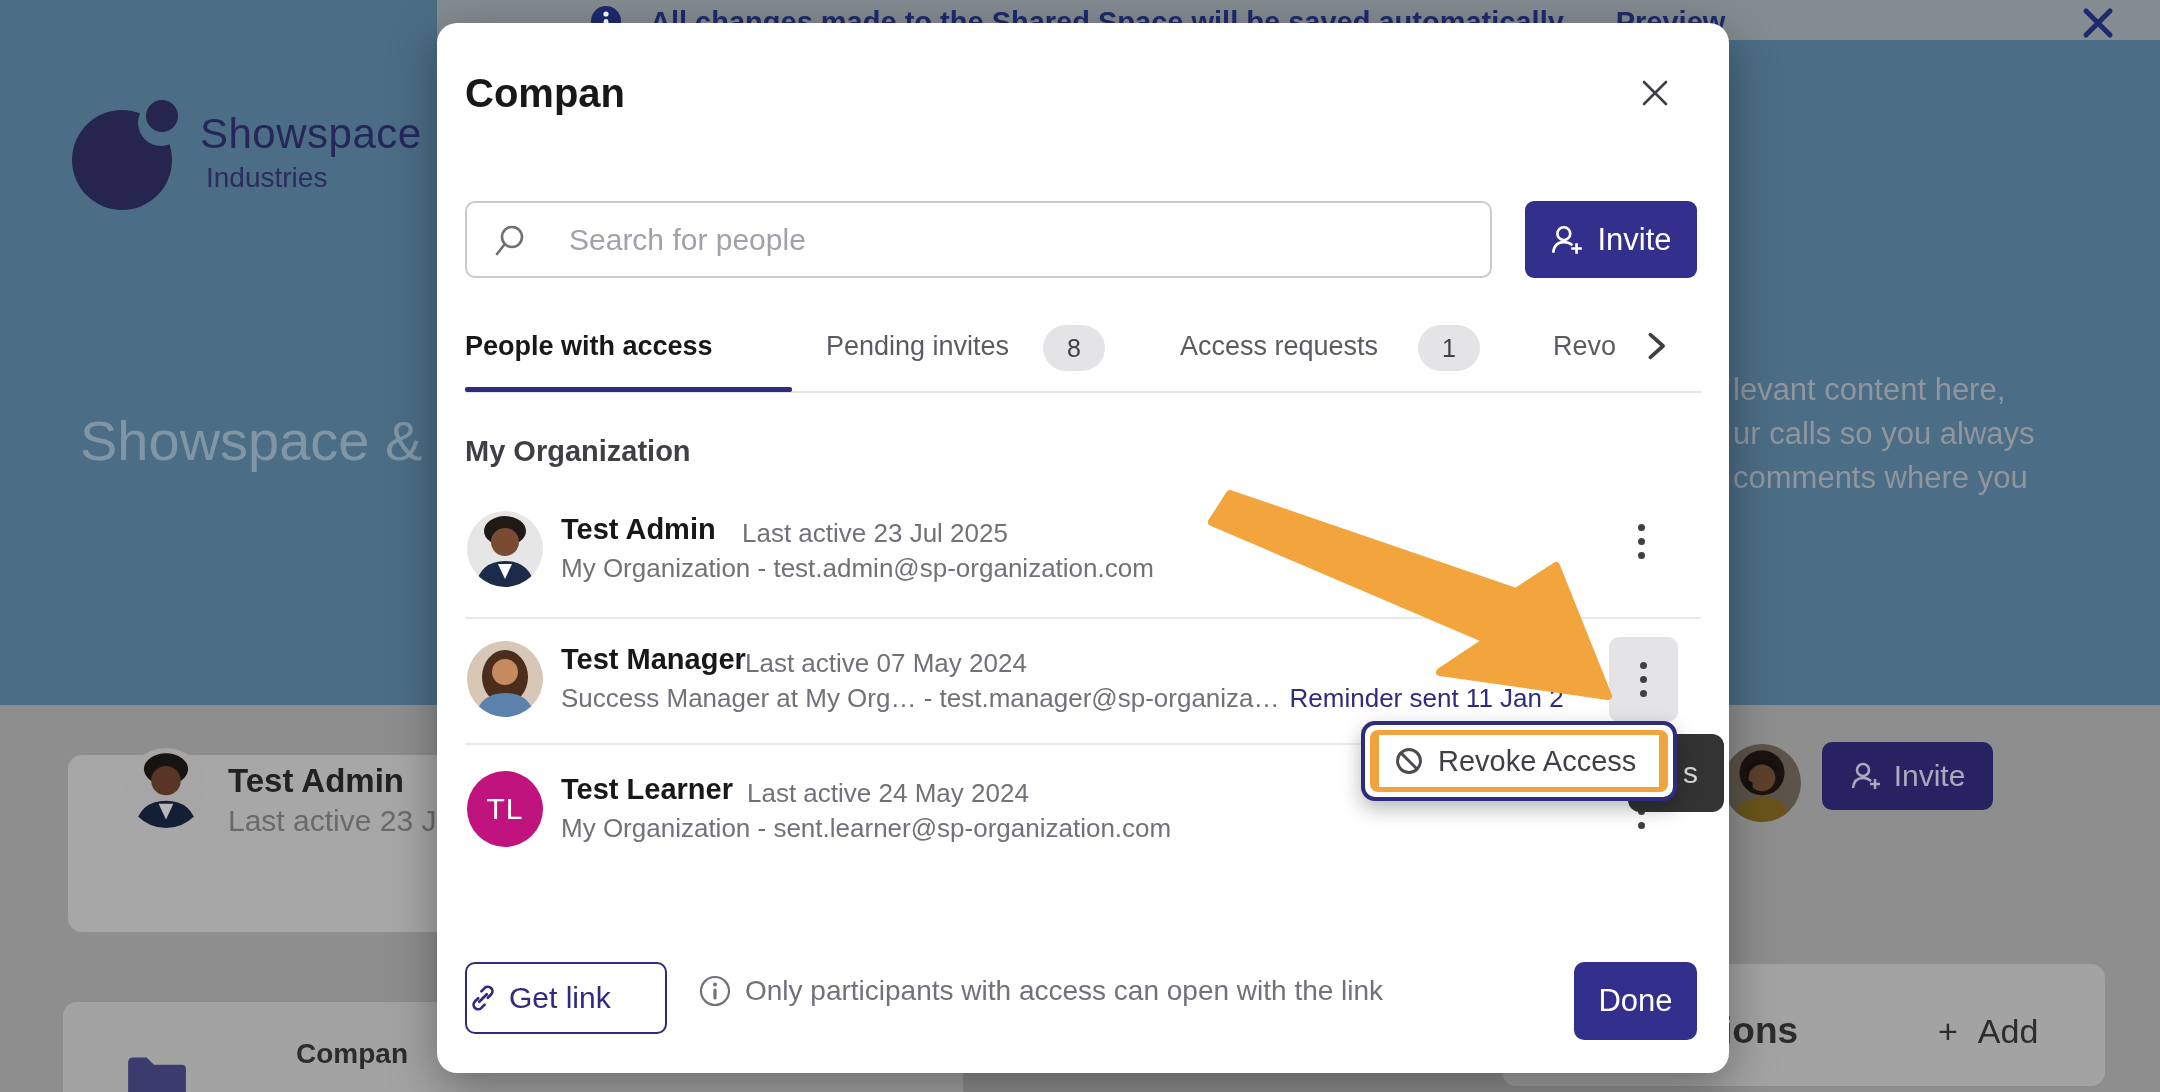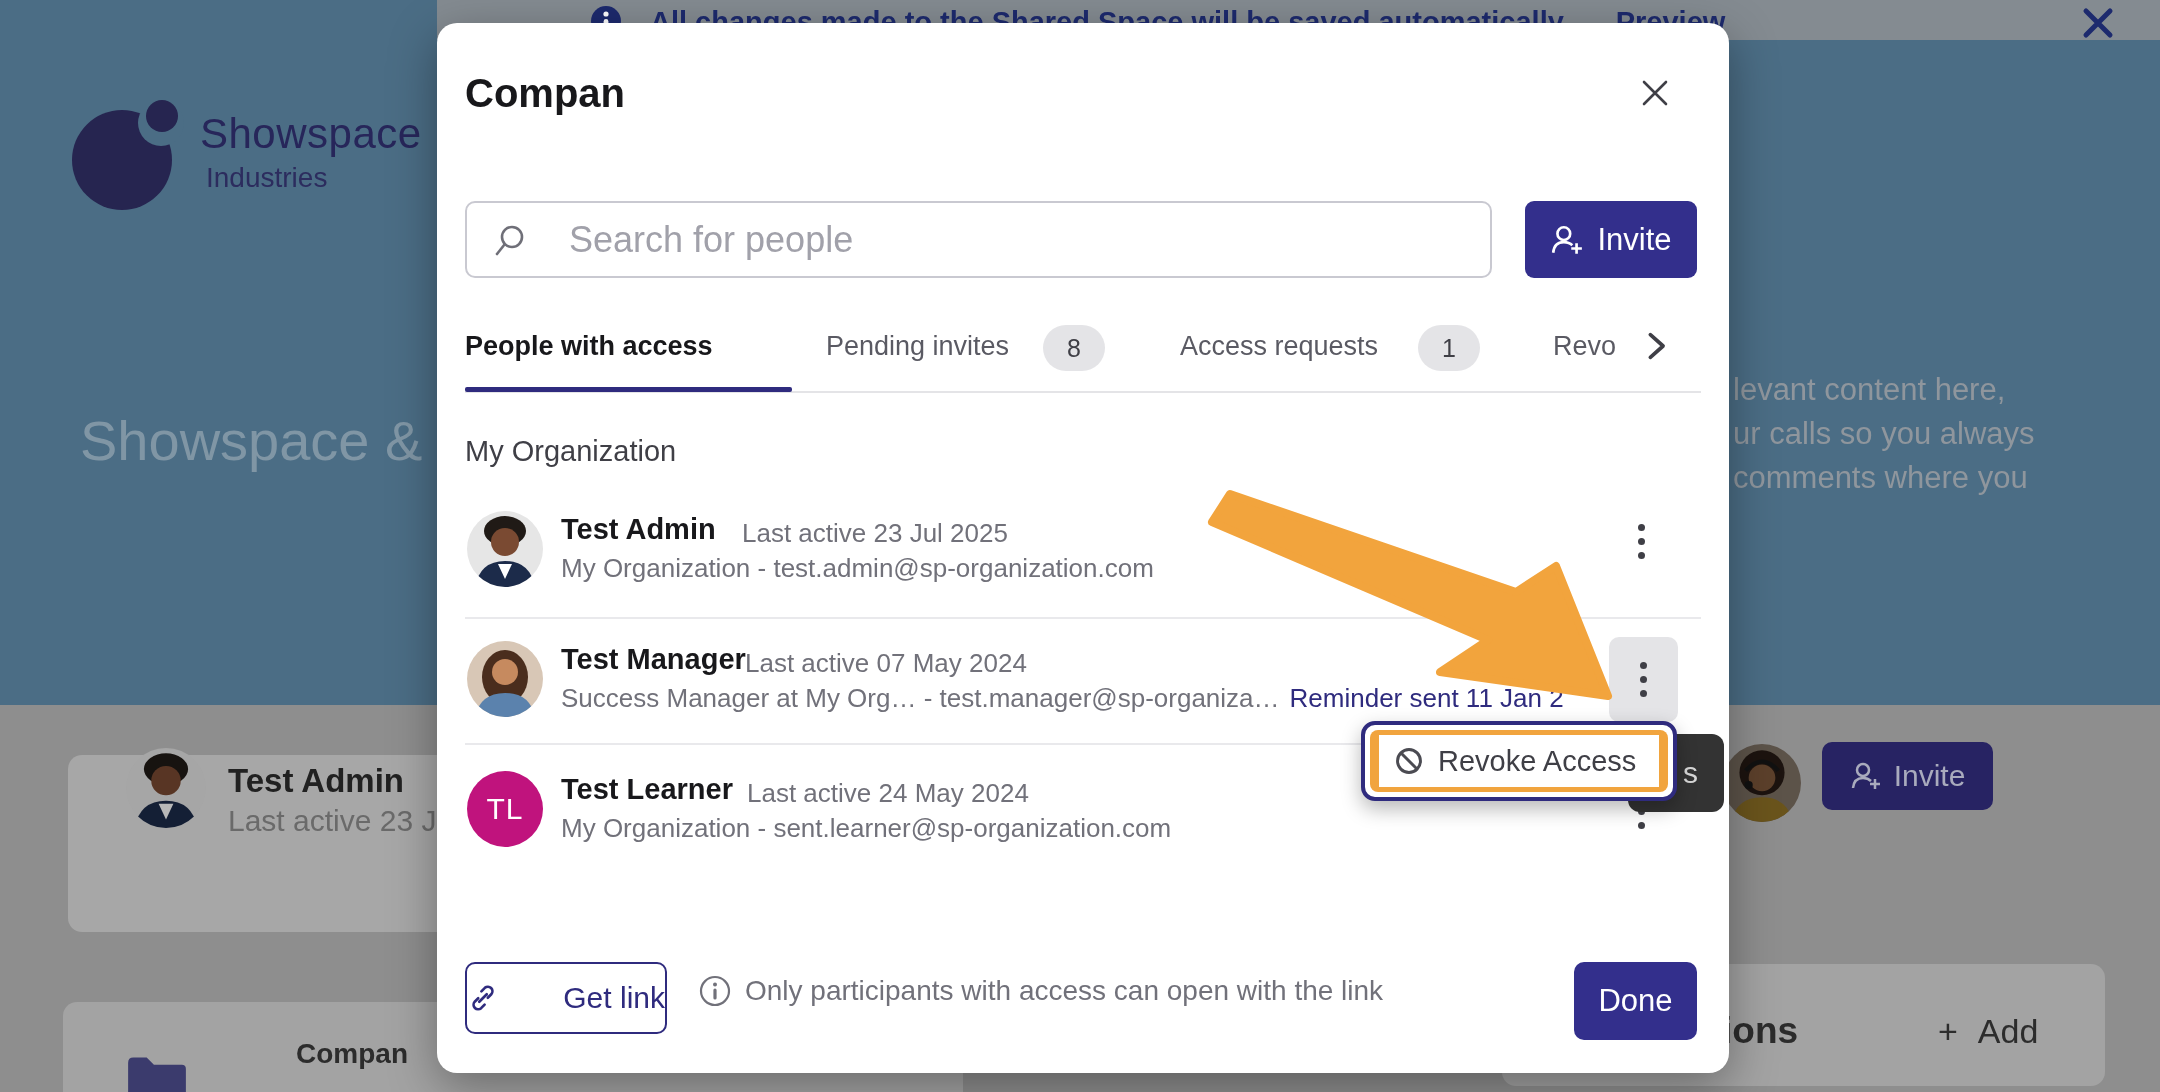--- a/index.html
+++ b/index.html
@@ -35,45 +35,45 @@
   #card-right{left:1502px;top:964px;width:603px;height:122px;background:#a3a3a3;border-radius:14px;}
   #right-title{left:1722px;top:1010px;font-size:37px;font-weight:600;color:#2c2c2c;}
   #right-add{left:1938px;top:1012px;display:flex;gap:20px;align-items:center;font-size:34px;color:#2c2c2c;}
 
   
   #modal{left:437px;top:23px;width:1292px;height:1050px;background:#ffffff;border-radius:20px;
          box-shadow:0 14px 48px rgba(0,0,0,.35);z-index:10;}
   #modal-title{left:28px;top:48px;font-size:40px;font-weight:600;color:#18181b;}
   #modal-close{left:1200px;top:52px;width:36px;height:36px;cursor:pointer;}
   #search-box{left:28px;top:178px;width:1027px;height:77px;border:2px solid #c9c9d1;border-radius:10px;background:#fff;}
-  #search-input{position:absolute;left:100px;top:0;width:900px;height:73px;border:none;outline:none;font-size:36px;color:#be185d;background:transparent;}
+  #search-input{position:absolute;left:100px;top:0;width:900px;height:73px;border:none;outline:none;font-size:30px;color:#be185d;background:transparent;}
   #search-input::placeholder{color:#a1a1aa;}
   #search-icon{position:absolute;left:26px;top:20px;}
   #invite-btn{left:1088px;top:178px;width:172px;height:77px;border-radius:9px;background:#332f8c;display:flex;align-items:center;justify-content:center;gap:13px;cursor:pointer;}
   #invite-btn span{color:#fff;font-size:31px;}
   .tab{top:308px;font-size:27px;color:#5a5a63;white-space:nowrap;cursor:pointer;}
   .tab.active{font-weight:700;color:#18181b;}
   .badge{top:302px;height:46px;min-width:62px;padding:0 18px;border-radius:23px;background:#e4e4e7;color:#3f3f46;
          font-size:25px;display:flex;align-items:center;justify-content:center;}
   #tabs-line{left:28px;top:368px;width:1236px;height:2px;background:#e4e4e7;}
   #tabs-active-bar{left:28px;top:364px;width:327px;height:5px;background:#2f2b7e;border-radius:2px;}
   #tab-chevron{left:1202px;top:303px;cursor:pointer;}
-  #section-heading{left:28px;top:412px;font-size:29px;font-weight:400;color:#3f3f46;}
+  #section-heading{left:28px;top:412px;font-size:29px;font-weight:700;color:#3f3f46;}
   .avatar{width:76px;height:76px;border-radius:50%;overflow:hidden;}
   .row-name{font-size:29px;font-weight:700;color:#18181b;white-space:nowrap;}
   .row-last{font-size:26px;color:#71717a;white-space:nowrap;}
   .row-detail{font-size:26px;color:#71717a;white-space:nowrap;}
   .row-link{font-size:26px;color:#2f2b7e;white-space:nowrap;cursor:pointer;}
   .kebab{display:flex;flex-direction:column;align-items:center;justify-content:center;gap:7px;cursor:pointer;}
   .kebab i{width:7px;height:7px;border-radius:50%;background:#3f3f46;}
   #kebab-2{left:1172px;top:614px;width:69px;height:85px;background:#e4e4e7;border-radius:10px;}
   .divider{left:28px;height:2px;width:1236px;background:#e9e9ec;}
   #tl-avatar{background:#c0137d;display:flex;align-items:center;justify-content:center;color:#fff;font-size:30px;font-weight:500;letter-spacing:1px;}
   #getlink-btn{left:28px;top:939px;width:202px;height:72px;border:2.5px solid #2f2b7e;border-radius:10px;background:#fff;
-               display:flex;align-items:center;justify-content:space-between;gap:10px;cursor:pointer;}
+               display:flex;align-items:center;justify-content:flex-start;gap:10px;cursor:pointer;}
   #getlink-btn span{color:#2f2b7e;font-size:30px;font-weight:500;}
   #footer-note{left:262px;top:952px;display:flex;align-items:flex-end;gap:14px;}
   #footer-note span{font-size:28px;color:#71717a;white-space:nowrap;}
   #done-btn{left:1137px;top:939px;width:123px;height:78px;border-radius:10px;background:#332f8c;display:flex;align-items:center;justify-content:center;cursor:pointer;}
   #done-btn span{color:#fff;font-size:31px;}
 
   
   #dark-tooltip{left:1628px;top:734px;width:96px;height:78px;border-radius:12px;background:#333333;z-index:15;
                 display:flex;align-items:center;justify-content:flex-end;padding-right:26px;color:#d7d7d7;font-size:30px;}
   #revoke-menu{left:1361px;top:721px;width:316px;height:80px;border:4px solid #2f2b7e;border-radius:14px;background:#fff;

